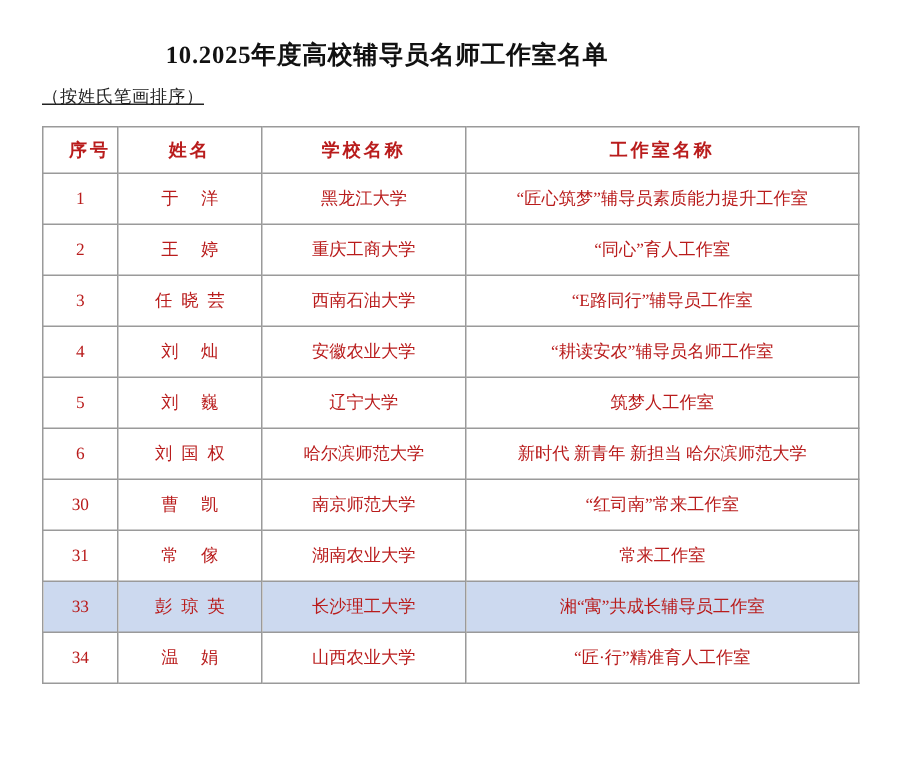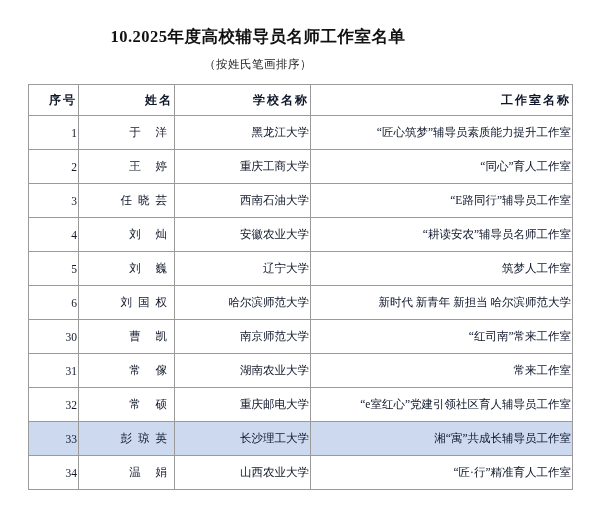--- a/index.html
+++ b/index.html
@@ -23,41 +23,42 @@
   .doc-title {
     text-align: center;
     font-size: 16.5px;
     font-weight: bold;
     letter-spacing: 0.5px;
     margin: 8px 0 0 0;
     line-height: 1.3;
     color: #111;
   }
   .doc-subtitle {
-    text-align: center;
+    text-align: left;
     font-size: 11.5px;
     margin: 10px 0 12px 0;
     color: #222;
     letter-spacing: 0.5px;
+    text-decoration: underline;
   }
   table.roster {
     border-collapse: collapse;
     width: 544px;
     margin: 0 auto;
     table-layout: fixed;
   }
   table.roster th,
   table.roster td {
     border: 1px solid #9a9a9a;
-    text-align: right;
+    text-align: center;
     vertical-align: middle;
     font-size: 11.5px;
     height: 33px;
-    padding: 0 1px;
-    color: #0f172a;
+    padding: 0 17px;
+    color: #b91c1c;
     white-space: nowrap;
     overflow: hidden;
   }
   table.roster th {
     font-weight: bold;
     font-size: 12px;
     letter-spacing: 2px;
     height: 30px;
   }
   .col-no    { width: 50px; }
@@ -138,26 +139,20 @@
           <td class="c-name">曹  凯</td>
           <td class="c-school">南京师范大学</td>
           <td class="c-studio">“红司南”常来工作室</td>
         </tr>
         <tr>
           <td class="c-no">31</td>
           <td class="c-name">常  傢</td>
           <td class="c-school">湖南农业大学</td>
           <td class="c-studio">常来工作室</td>
         </tr>
-        <tr>
-          <td class="c-no">32</td>
-          <td class="c-name">常  硕</td>
-          <td class="c-school">重庆邮电大学</td>
-          <td class="c-studio">“e室红心”党建引领社区育人辅导员工作室</td>
-        </tr>
         <tr class="highlight">
           <td class="c-no">33</td>
           <td class="c-name">彭琼英</td>
           <td class="c-school">长沙理工大学</td>
           <td class="c-studio">湘“寓”共成长辅导员工作室</td>
         </tr>
         <tr>
           <td class="c-no">34</td>
           <td class="c-name">温  娟</td>
           <td class="c-school">山西农业大学</td>

